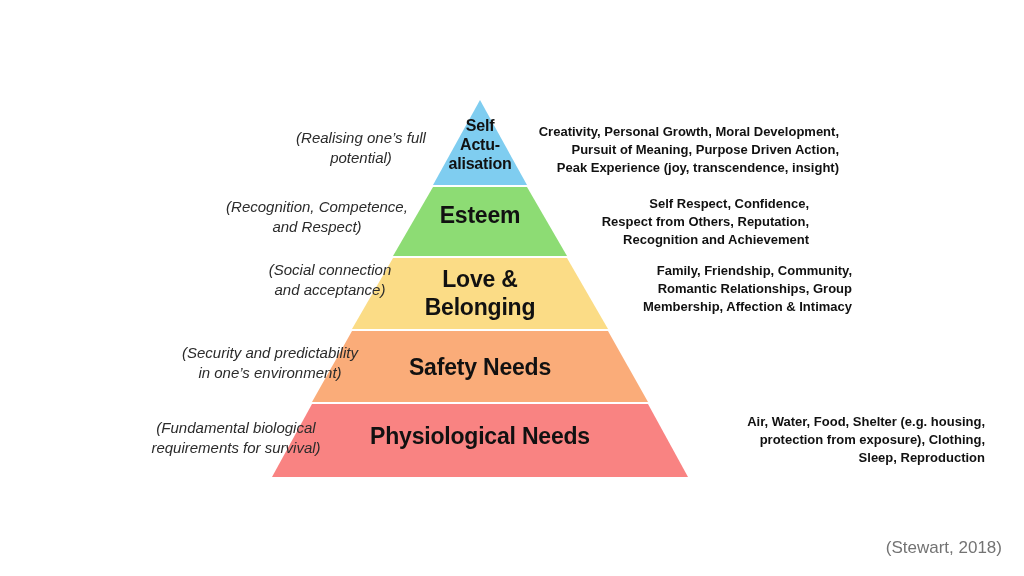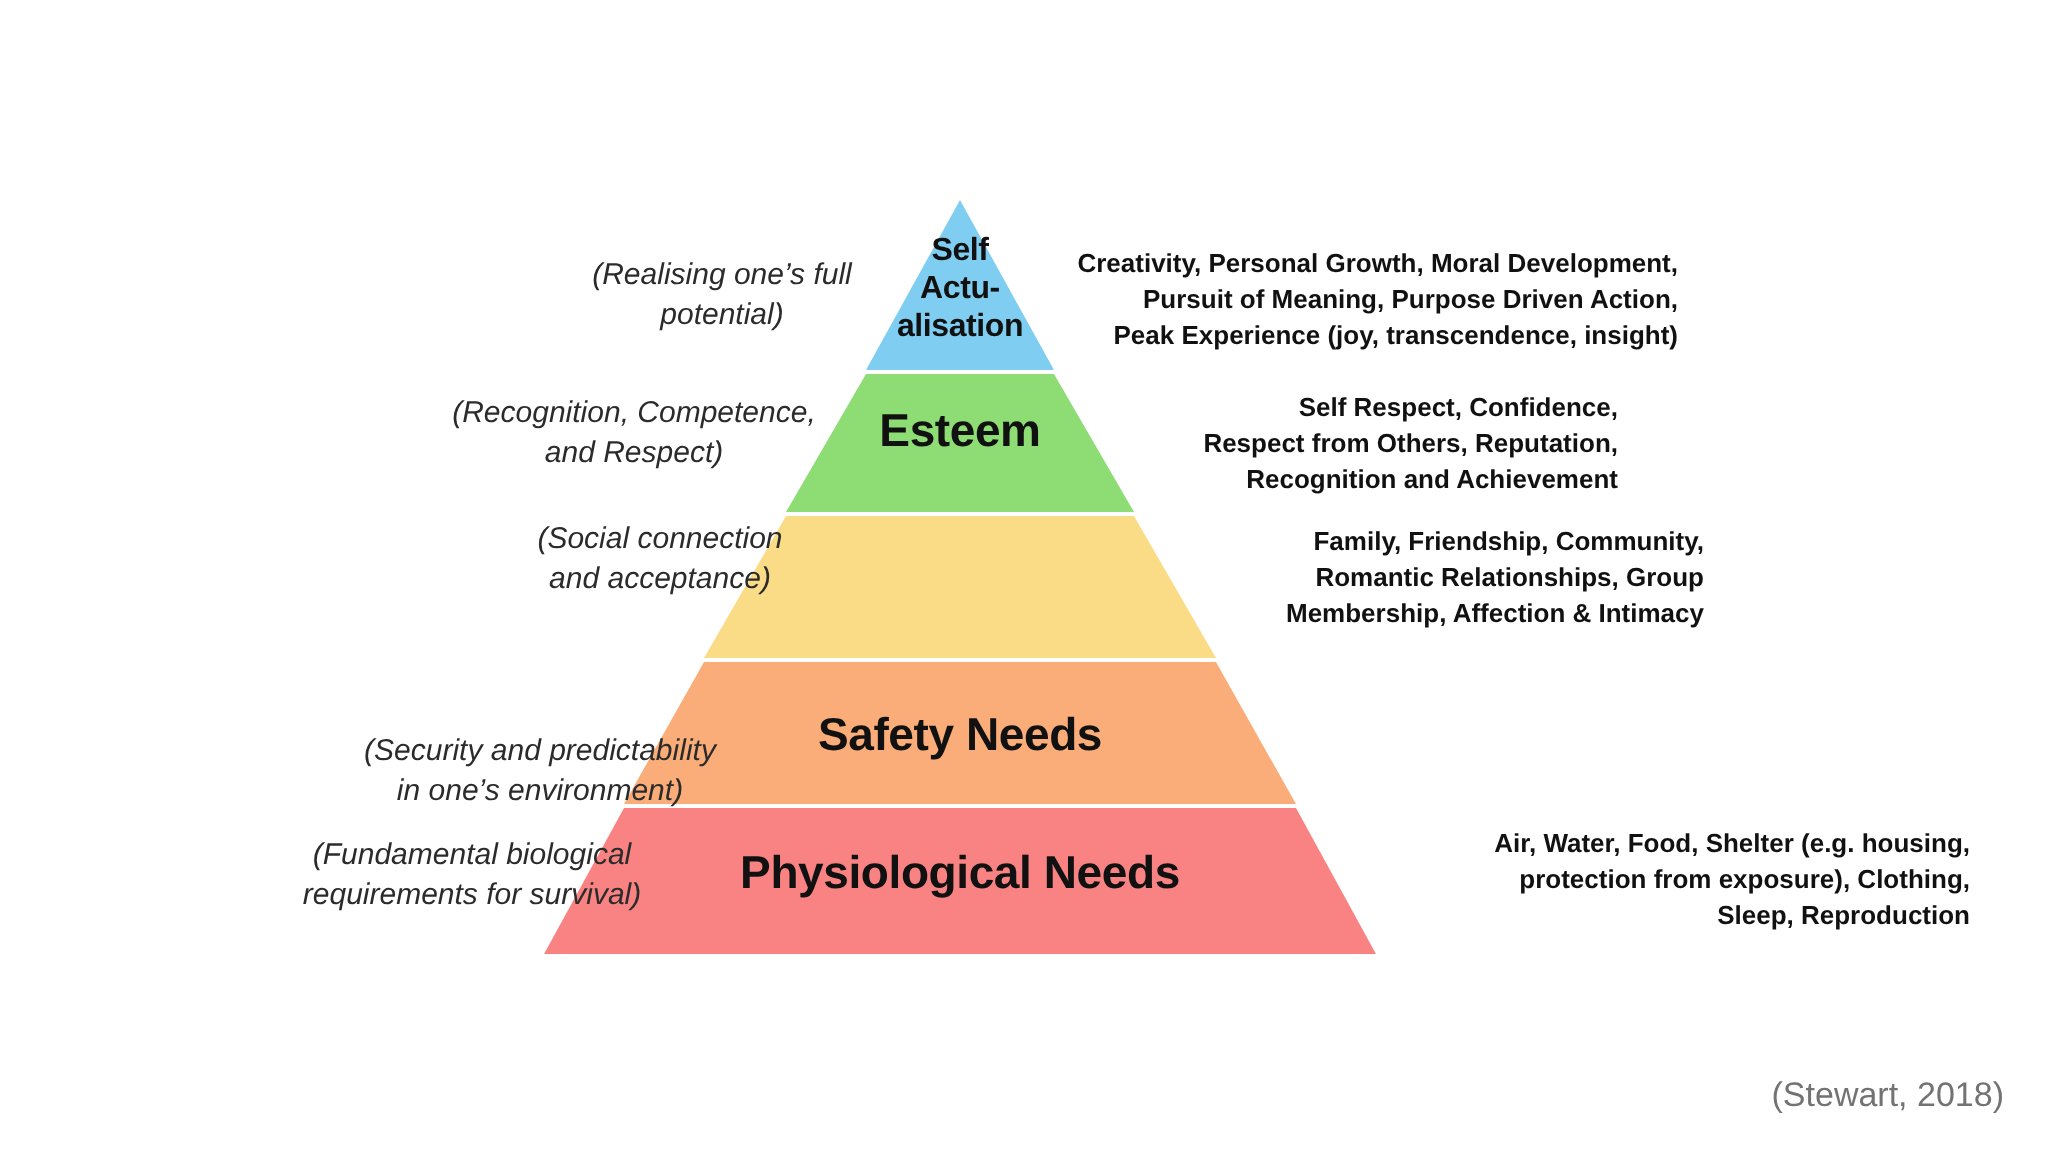--- a/index.html
+++ b/index.html
@@ -68,21 +68,21 @@
     text-align: center;
     font-style: italic;
     font-size: 15px;
     color: #2b2b2b;
     line-height: 1.3;
     white-space: pre-line;
   }
   .note-left.n0 { left: 268px; top: 128px; width: 186px; }
   .note-left.n1 { left: 180px; top: 197px; width: 274px; }
   .note-left.n2 { left: 205px; top: 260px; width: 250px; }
-  .note-left.n3 { left: 110px; top: 343px; width: 320px; margin-top: 23px; }
+  .note-left.n3 { left: 110px; top: 343px; width: 320px; }
   .note-left.n4 { left: 62px;  top: 418px; width: 348px; }
 
   
   .note-right {
     position: absolute;
     text-align: right;
     font-weight: bold;
     font-size: 13px;
     color: #111111;
     line-height: 1.38;
@@ -114,20 +114,22 @@
     <polygon points="433,187 527,187 567,256 393,256" fill="#8DDC74"></polygon>
     <polygon points="393,258 567,258 608,329 352,329" fill="#FBDC86"></polygon>
     <polygon points="352,331 608,331 648,402 312,402" fill="#FAAC79"></polygon>
     <polygon points="312,404 648,404 688,477 272,477" fill="#F98382"></polygon>
   </svg>
 
   <div class="tier-label t0">Self
 Actu-
 alisation</div>
   <div class="tier-label t1">Esteem</div>
+  <div class="tier-label t2">Love &amp;
+Belonging</div>
   <div class="tier-label t3">Safety Needs</div>
   <div class="tier-label t4">Physiological Needs</div>
 
   <div class="note-left n0">(Realising one’s full
 potential)</div>
   <div class="note-left n1">(Recognition, Competence,
 and Respect)</div>
   <div class="note-left n2">(Social connection
 and acceptance)</div>
   <div class="note-left n3">(Security and predictability

